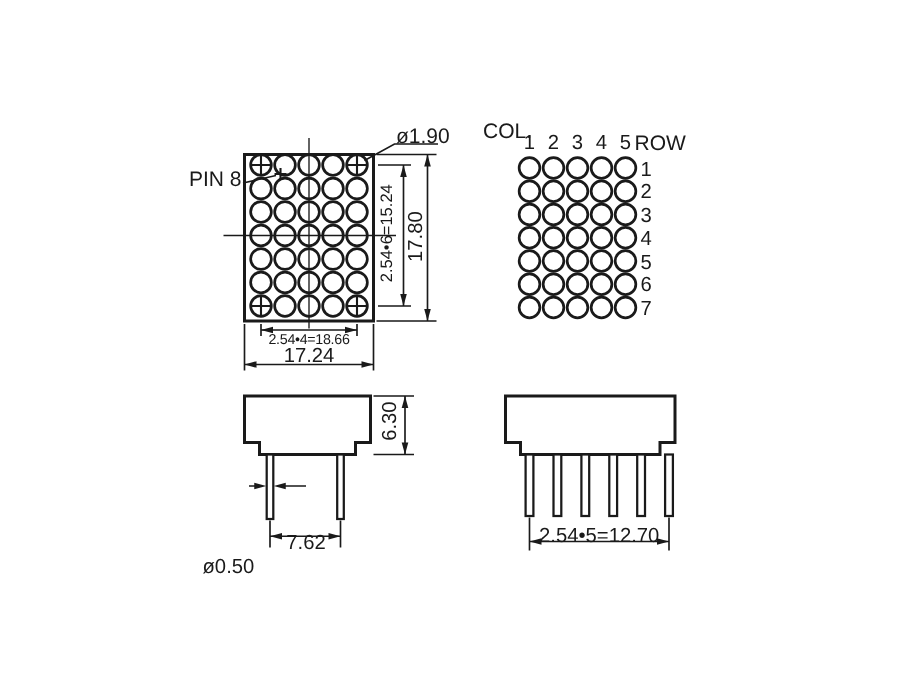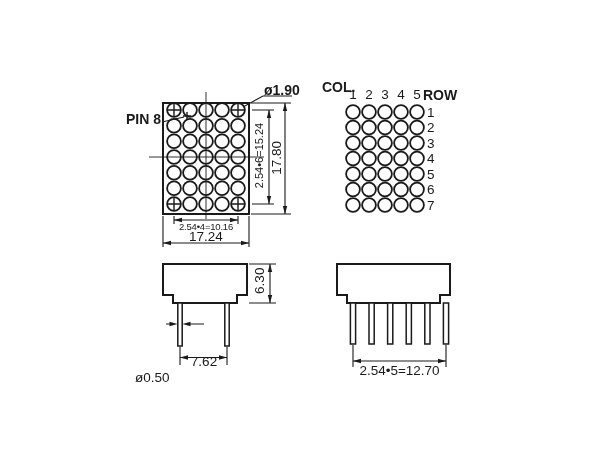--- a/index.html
+++ b/index.html
@@ -7,21 +7,21 @@
          font-family:"Liberation Sans","DejaVu Sans",sans-serif;color:#1a1a1a;}
   svg{position:absolute;left:0;top:0;}
   .ol{fill:none;stroke:var(--line,#1a1a1a);stroke-width:2;}
   .pin{fill:#fff;stroke:var(--line,#1a1a1a);stroke-width:1.5;}
   .dl{fill:none;stroke:var(--line,#1a1a1a);stroke-width:1.1;}
   .cl{fill:none;stroke:var(--line,#1a1a1a);stroke-width:0.9;}
   .cr{fill:none;stroke:var(--line,#1a1a1a);stroke-width:1.4;}
   .ah{fill:var(--line,#1a1a1a);stroke:none;}
   .dots{fill:none;stroke:var(--line,#1a1a1a);stroke-width:1.8;}
   .lbl{position:absolute;white-space:nowrap;line-height:1;font-size:13px;}
-  .f14{font-size:14px;font-weight:bold;}
+  .f14{font-size:14px;}
   .f13{font-size:13.5px;}
   .f11{font-size:11px;}
   .f9{font-size:9.5px;letter-spacing:-0.2px;}
   .ctr{text-align:center;}
   .rot{transform:rotate(-90deg);transform-origin:center center;text-align:center;}
 </style>
 </head>
 <body style="background: rgb(255, 255, 255);">
 
 <div class="stage">
@@ -154,21 +154,21 @@
       <polygon class="ah" points="446,361 438,358.8 438,363.2"></polygon>
       <polygon class="ah" points="177.5,324 169.5,321.8 169.5,326.2"></polygon>
       <polygon class="ah" points="182.5,324 190.5,321.8 190.5,326.2"></polygon>
     </g>
   </svg>
 
   <div class="lbl f14" style="left:126px;top:112px;">PIN 8</div>
   <div class="lbl f14" style="left:264px;top:83px;">ø1.90</div>
   <div class="lbl f11 rot" style="left:217px;top:150px;width:84px;">2.54•6=15.24</div>
   <div class="lbl f13 rot" style="left:255px;top:151px;width:44px;">17.80</div>
-  <div class="lbl f9 ctr" style="left:166px;top:222px;width:80px;">2.54•4=10.16</div>
+  <div class="lbl f9 ctr" style="left:166px;top:222px;width:80px;">2.54•4=18.66</div>
   <div class="lbl f13 ctr" style="left:176px;top:230px;width:60px;">17.24</div>
 
   <div class="lbl f14" style="left:322px;top:80px;">COL.</div>
   <div class="lbl f13 ctr" style="left:347px;top:88px;width:12px;">1</div>
   <div class="lbl f13 ctr" style="left:363px;top:88px;width:12px;">2</div>
   <div class="lbl f13 ctr" style="left:379px;top:88px;width:12px;">3</div>
   <div class="lbl f13 ctr" style="left:395px;top:88px;width:12px;">4</div>
   <div class="lbl f13 ctr" style="left:411px;top:88px;width:12px;">5</div>
   <div class="lbl f14" style="left:423px;top:88px;">ROW</div>
   <div class="lbl f13" style="left:427px;top:106px;">1</div>
@@ -176,14 +176,14 @@
   <div class="lbl f13" style="left:427px;top:137px;">3</div>
   <div class="lbl f13" style="left:427px;top:152px;">4</div>
   <div class="lbl f13" style="left:427px;top:168px;">5</div>
   <div class="lbl f13" style="left:427px;top:183px;">6</div>
   <div class="lbl f13" style="left:427px;top:199px;">7</div>
 
   <div class="lbl f13 rot" style="left:242px;top:274px;width:36px;">6.30</div>
   <div class="lbl f13" style="left:135px;top:333px;margin-top:38px;">ø0.50</div>
   <div class="lbl f13 ctr" style="left:179px;top:355px;width:50px;">7.62</div>
 
-  <div class="lbl f13 ctr" style="left:349px;top:364px;width:101px;">2.54•5=12.70</div>
+  <div class="lbl f13 ctr" style="left:349px;top:350px;width:101px;">2.54•5=12.70</div>
 </div>
 
 </body></html>

